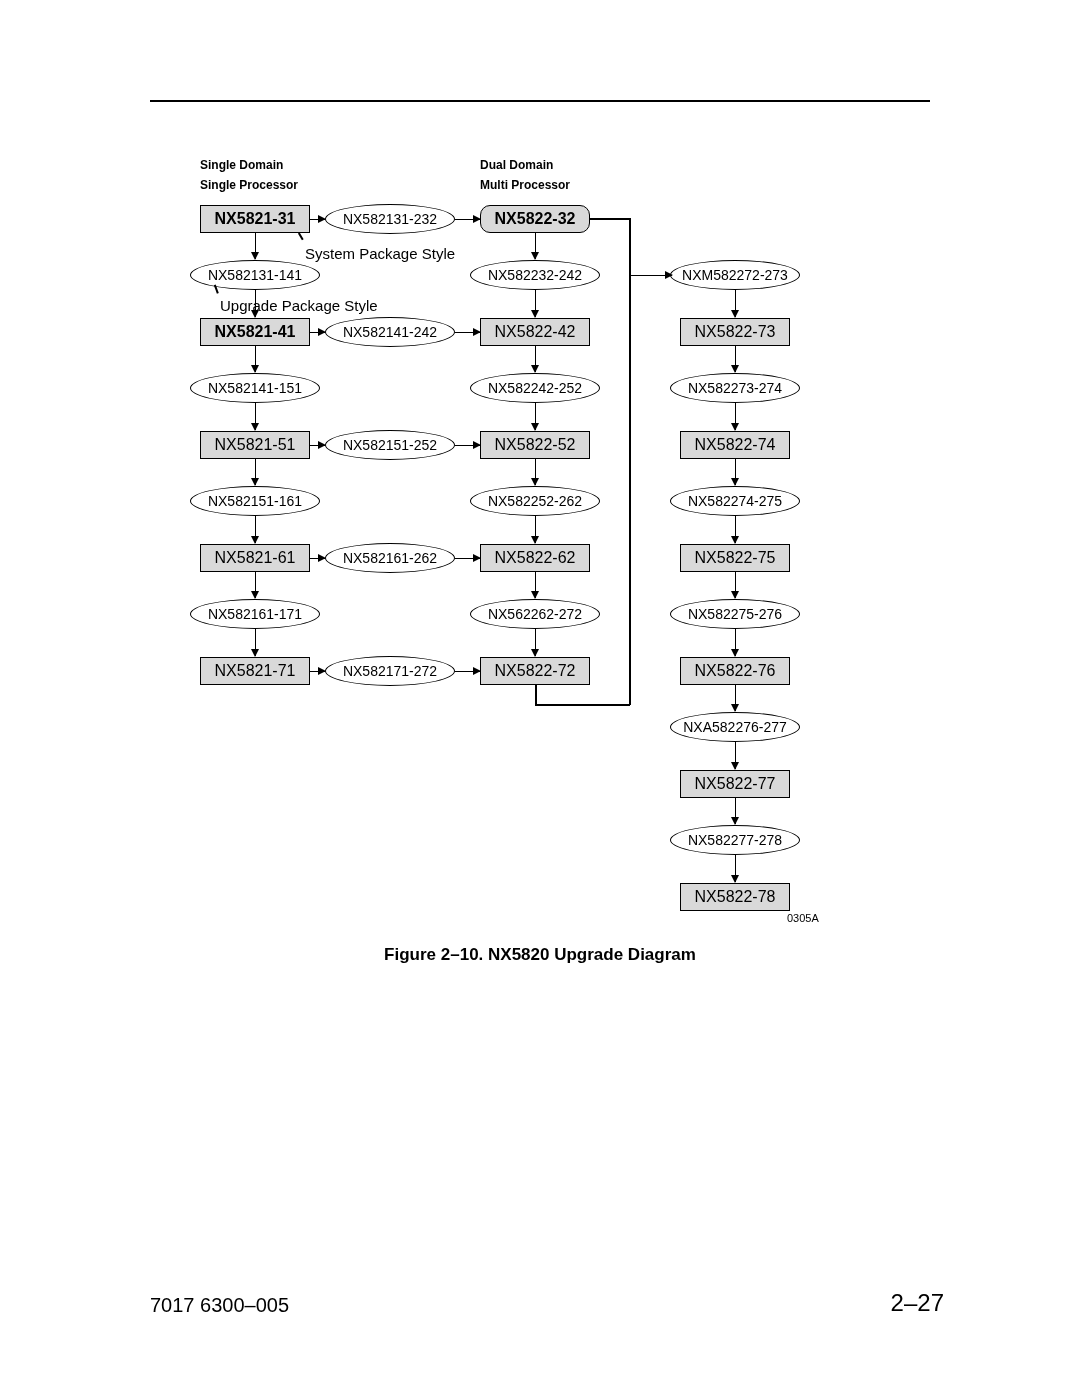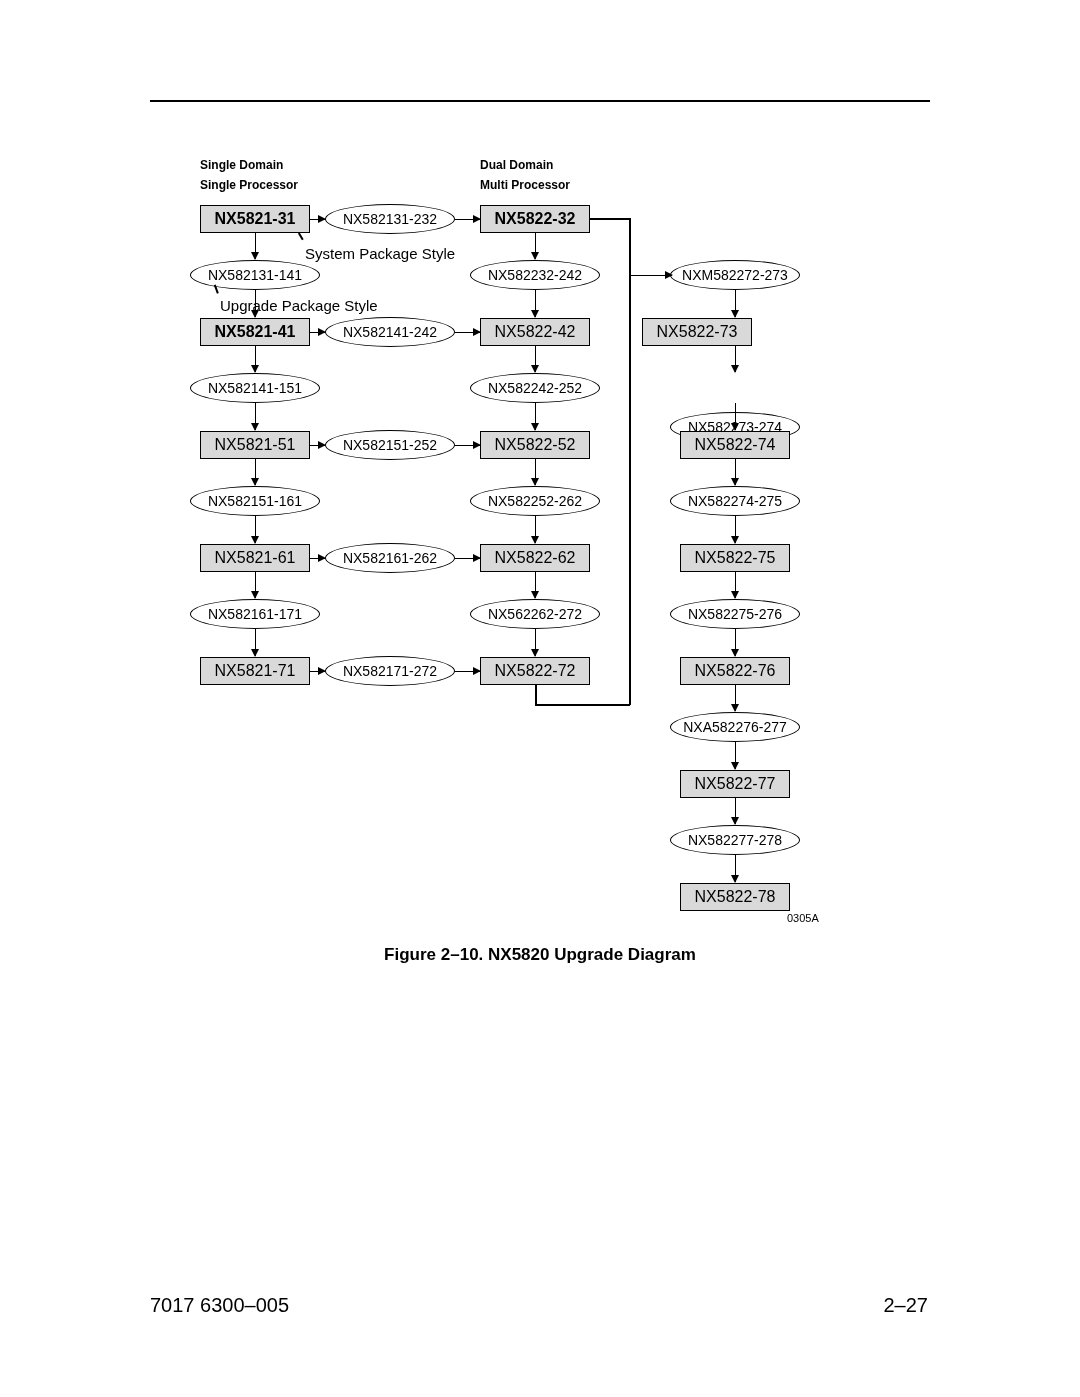--- a/index.html
+++ b/index.html
@@ -116,44 +116,44 @@
     font-size: 11px;
   }
   .footer-left {
     position: absolute;
     left: 150px;
     bottom: 80px;
     font-size: 20px;
   }
   .footer-right {
     position: absolute;
-    right: 152px;
+    right: 136px;
     bottom: 80px;
-    font-size: 20px;
+    font-size: 24px;
   }
 </style>
 </head>
 <body>
 
 <div class="page">
 
   <div class="header-rule"></div>
 
   <div class="col-title" style="left:200px; top:155px;">
     <span>Single Domain</span><br>
     <span>Single Processor</span>
   </div>
   <div class="col-title" style="left:480px; top:155px;">
     <span>Dual Domain</span><br>
     <span>Multi Processor</span>
   </div>
 
   <div class="rect bold" style="left:200px; top:205px;">NX5821-31</div>
   <div class="ellipse" style="left:325px; top:204px;">NX582131-232</div>
-  <div class="rect bold" style="left:480px; top:205px;">NX5822-32</div>
+  <div class="rect bold" style="left:480px; top:205px;border-radius:10px;">NX5822-32</div>
   <div class="h-arrow" style="left:310px; top:219px; width:15px;"></div>
   <div class="h-arrow" style="left:455px; top:219px; width:25px;"></div>
 
   <div class="label" style="left:305px; top:245px;">System Package Style</div>
   <div class="plain-line" style="left:299px; top:232px; width:8px; height:1.5px; transform:rotate(60deg); transform-origin:left center;"></div>
 
   <div class="v-arrow" style="left:255px; top:233px; height:26px;"></div>
   <div class="v-arrow" style="left:535px; top:233px; height:26px;"></div>
 
   <div class="ellipse" style="left:190px; top:260px;">NX582131-141</div>
@@ -163,31 +163,31 @@
   <div class="label" style="left:220px; top:297px;">Upgrade Package Style</div>
   <div class="plain-line" style="left:215px; top:284px; width:9px; height:1.5px; transform:rotate(70deg); transform-origin:left center;"></div>
 
   <div class="v-arrow" style="left:255px; top:290px; height:27px;"></div>
   <div class="v-arrow" style="left:535px; top:290px; height:27px;"></div>
   <div class="v-arrow" style="left:735px; top:290px; height:27px;"></div>
 
   <div class="rect" style="left:200px; top:318px;font-weight:bold;">NX5821-41</div>
   <div class="ellipse" style="left:325px; top:317px;">NX582141-242</div>
   <div class="rect" style="left:480px; top:318px;">NX5822-42</div>
-  <div class="rect" style="left:642px; top:318px;">NX5822-73</div>
+  <div class="rect" style="left:680px; top:318px;">NX5822-73</div>
   <div class="h-arrow" style="left:310px; top:332px; width:15px;"></div>
   <div class="h-arrow" style="left:455px; top:332px; width:25px;"></div>
 
   <div class="v-arrow" style="left:255px; top:346px; height:26px;"></div>
   <div class="v-arrow" style="left:535px; top:346px; height:26px;"></div>
   <div class="v-arrow" style="left:735px; top:346px; height:26px;"></div>
 
   <div class="ellipse" style="left:190px; top:373px;">NX582141-151</div>
   <div class="ellipse" style="left:470px; top:373px;">NX582242-252</div>
-  <div class="ellipse" style="left:670px; top:373px;margin-top:39px;">NX582273-274</div>
+  <div class="ellipse" style="left:670px; top:373px;">NX582273-274</div>
 
   <div class="v-arrow" style="left:255px; top:403px; height:27px;"></div>
   <div class="v-arrow" style="left:535px; top:403px; height:27px;"></div>
   <div class="v-arrow" style="left:735px; top:403px; height:27px;"></div>
 
   <div class="rect" style="left:200px; top:431px;">NX5821-51</div>
   <div class="ellipse" style="left:325px; top:430px;">NX582151-252</div>
   <div class="rect" style="left:480px; top:431px;">NX5822-52</div>
   <div class="rect" style="left:680px; top:431px;">NX5822-74</div>
   <div class="h-arrow" style="left:310px; top:445px; width:15px;"></div>

